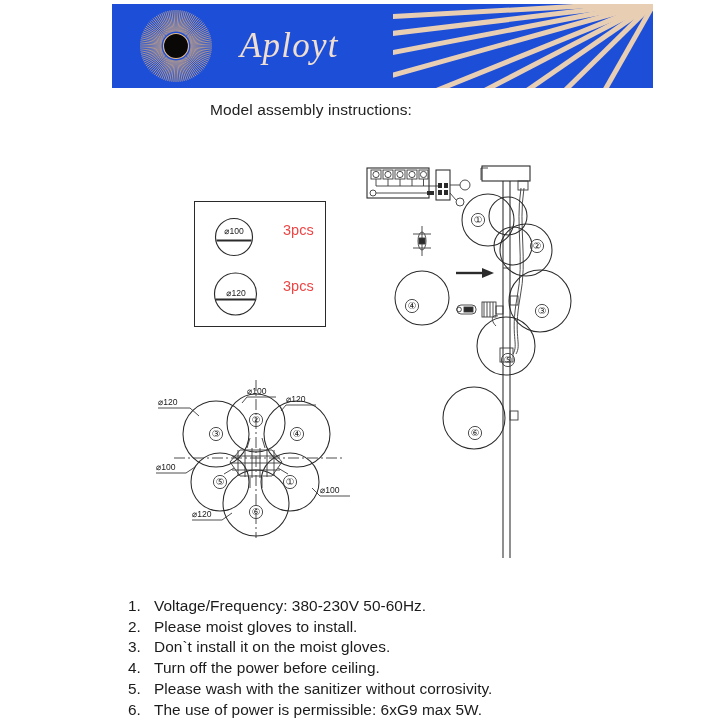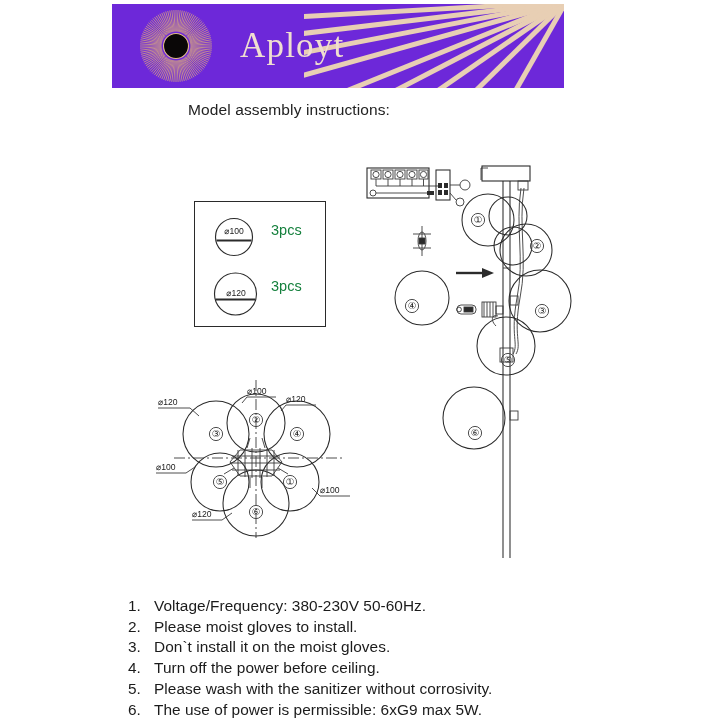--- a/index.html
+++ b/index.html
@@ -20,24 +20,25 @@
     position: absolute;
     inset: 0;
     background: #ffffff;
   }
 
   
   .banner {
     position: absolute;
     left: 112px;
     top: 4px;
-    width: 452px;
+    width: 541px;
     height: 84px;
-    background: #6d28d9;
+    background: #1d4ed8;
     overflow: hidden;
+    font-style: italic;
   }
   .banner-rays {
     position: absolute;
     right: 0;
     top: 0;
     width: 260px;
     height: 84px;
     overflow: hidden;
   }
   .banner-logo {
@@ -59,20 +60,21 @@
     line-height: 44px;
   }
 
   
   .title-block {
     position: absolute;
     left: 0;
     top: 99px;
     width: 578px;
     text-align: center;
+    padding-left: 22px;
   }
   .title-line {
     font-size: 15.5px;
     color: #222;
     line-height: 21px;
     letter-spacing: 0.1px;
   }
 
   
   .parts-box {
@@ -87,24 +89,24 @@
   .part-row {
     position: absolute;
     left: 0;
     width: 130px;
     height: 52px;
   }
   .part-row.r1 { top: 8px; }
   .part-row.r2 { top: 64px; }
   .part-qty {
     position: absolute;
-    left: 76px;
+    left: 88px;
     top: 12px;
     font-size: 14.5px;
-    color: #15803d;
+    color: #ef4444;
   }
   .globe-ico {
     position: absolute;
     left: 16px;
     top: 4px;
   }
 
   
   .wiring {
     position: absolute;

